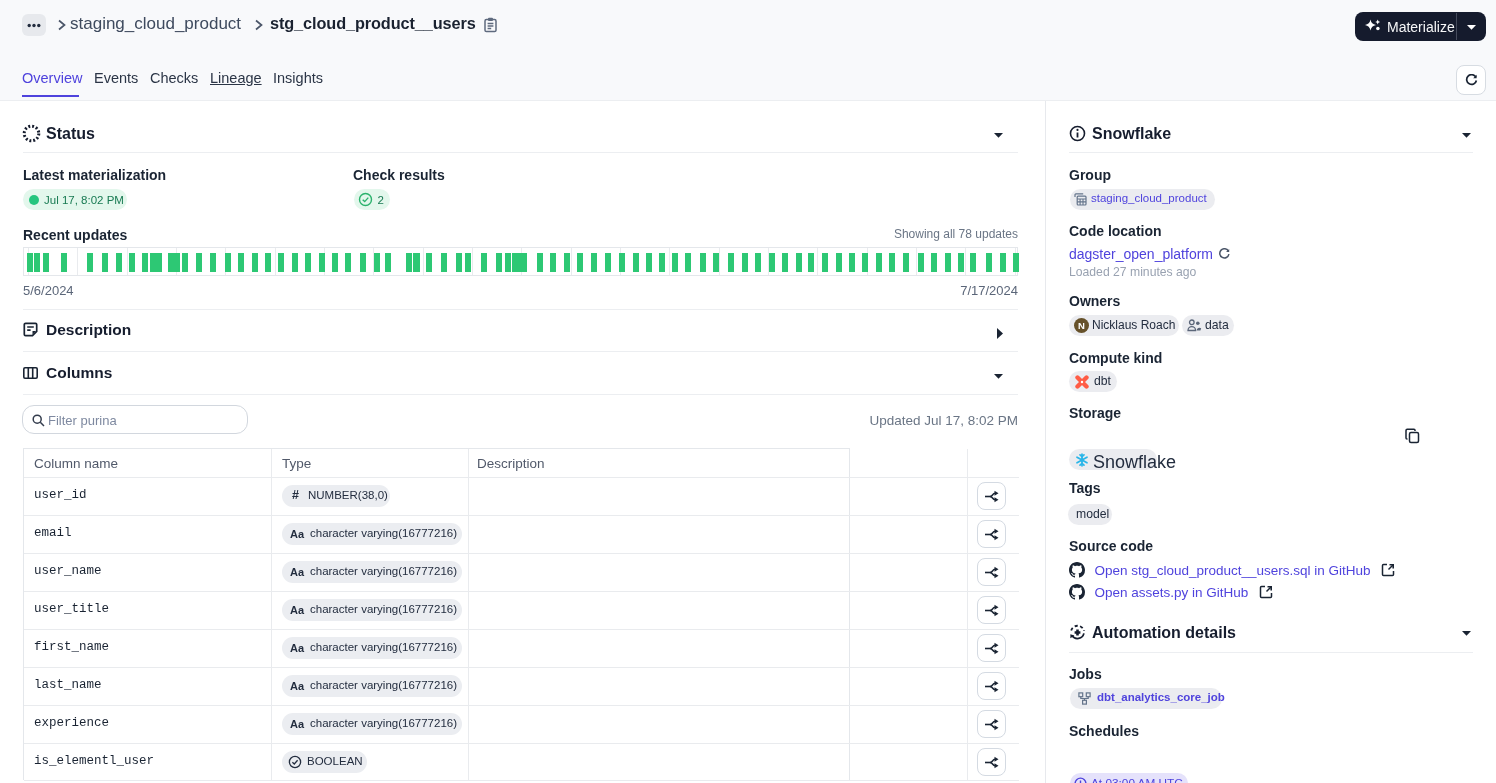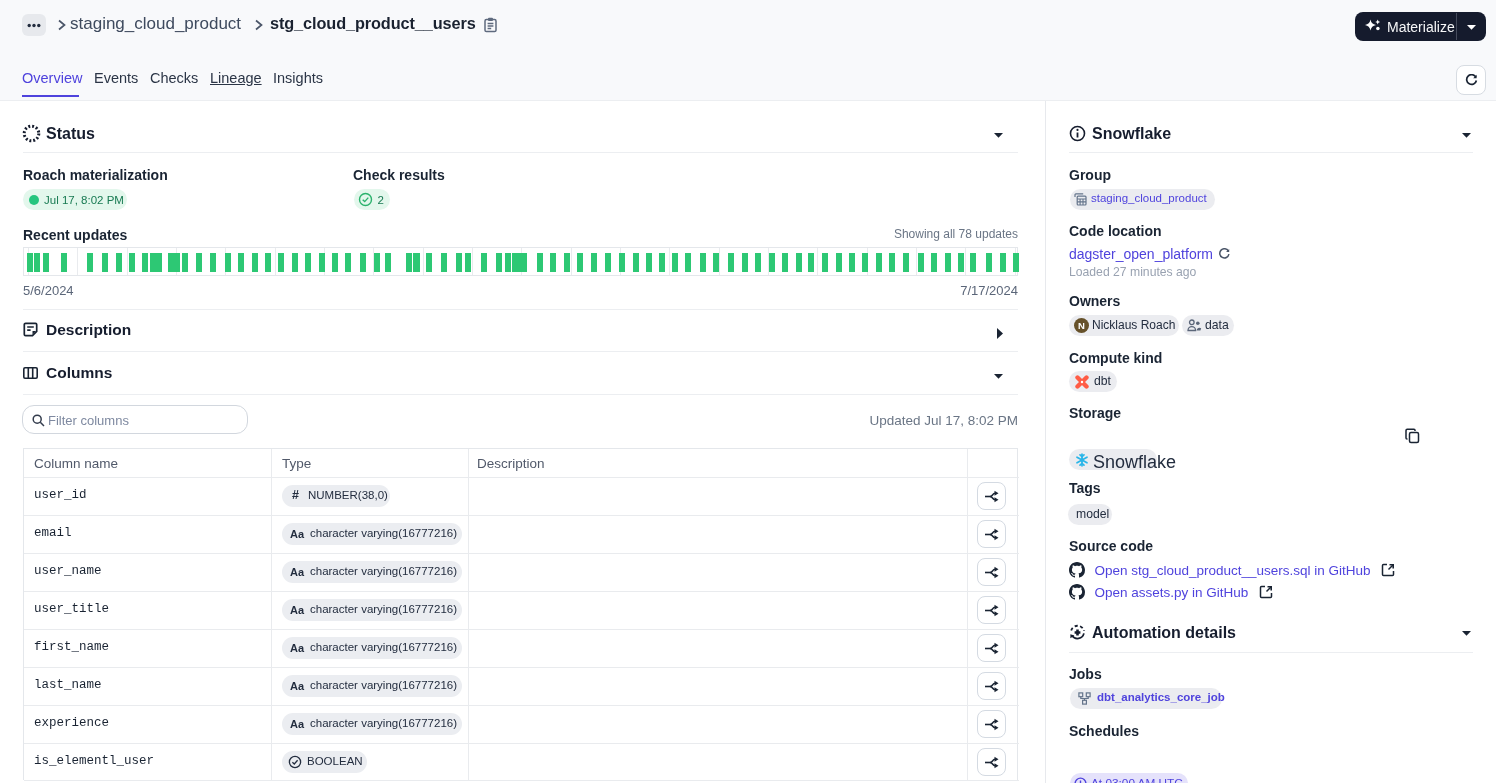--- a/index.html
+++ b/index.html
@@ -53,21 +53,21 @@
 
 .row-border { position:absolute; left:23px; width:995px; height:1px; background:#eceef1; }
 .sec2-head { font-weight:bold; font-size:15.5px; color:#161d2e; }
 
 
 #filter { position:absolute; left:22px; top:405px; width:226px; height:29px;
   border:1px solid #d2d7de; border-radius:12px; background:#fff; }
 #filter .ph { position:absolute; left:25px; top:7px; font-size:13px; color:#7e89a0; }
 
 
-#table { position:absolute; left:23px; top:448px; width:995px; height:332px;
+#table { position:absolute; left:23px; top:448px; width:827px; height:332px;
   border:1px solid #e4e7eb; border-bottom:none; }
 .th { position:absolute; top:0; height:28px; font-size:13.5px; color:#51596a; }
 .tcol-line { position:absolute; top:0; width:1px; height:332px; background:#e9ebee; }
 .trow-line { position:absolute; left:0; width:995px; height:1px; background:#e9ebee; }
 .cname { position:absolute; left:10px; font-family:"Liberation Mono", monospace; font-size:12.5px; color:#1a2433; }
 .type-chip { position:absolute; left:258px; height:22px; background:#ebedf1; border-radius:11px;
   font-size:11.5px; color:#232d3f; white-space:nowrap; }
 .lineage-btn { position:absolute; left:953px; width:29px; height:28px; border:1px solid #d4dae2;
   border-radius:8px; background:#fff; }
 
@@ -136,21 +136,21 @@
 
   <svg class="abs" style="left:22px;top:124px" width="19" height="19" viewBox="0 0 19 19">
     <circle cx="9.5" cy="9.5" r="7.3" fill="none" stroke="#161d2e" stroke-width="3" stroke-dasharray="1.9 1.97" stroke-linecap="butt"></circle>
   </svg>
   <div class="abs sec-head" style="left:46px;top:125px;">Status</div>
   <svg class="abs" style="left:993px;top:132px" width="11" height="7" viewBox="0 0 11 7">
       <path d="M1 1 L5.5 5.8 L10 1 Z" fill="#1a2433"></path>
     </svg>
   <div id="status-border"></div>
 
-  <div class="abs label" style="left:23px;top:167px;">Roach materialization</div>
+  <div class="abs label" style="left:23px;top:167px;">Latest materialization</div>
   <div class="abs label" style="left:353px;top:167px;">Check results</div>
 
   <div class="pill-green" style="left:23px;top:189px;width:104px;">
     <svg class="abs" style="left:6px;top:5.5px" width="10" height="10">
         <circle cx="5" cy="5" r="5" fill="#26c57e"></circle>
       </svg>
     <div class="abs" style="left:21px;top:4.5px;font-size:11.5px;">Jul 17, 8:02 PM</div>
   </div>
   <div class="pill-green" style="left:354px;top:189px;width:36px;">
     <svg class="abs" style="left:4px;top:3px" width="15" height="15" viewBox="0 0 15 15">
@@ -285,21 +285,21 @@
   <svg class="abs" style="left:993px;top:373px" width="11" height="7" viewBox="0 0 11 7">
       <path d="M1 1 L5.5 5.8 L10 1 Z" fill="#1a2433"></path>
     </svg>
   <div class="row-border" style="top:394px;"></div>
 
   <div id="filter">
     <svg class="abs" style="left:9px;top:8px" width="13" height="13" viewBox="0 0 13 13">
       <circle cx="5.2" cy="5.2" r="4" fill="none" stroke="#333c4d" stroke-width="1.5"></circle>
       <path d="M8.3 8.3 L12 12" stroke="#333c4d" stroke-width="1.5"></path>
     </svg>
-    <div class="ph">Filter columns</div>
+    <div class="ph">Filter purina</div>
   </div>
   <div class="abs grey" style="left:718px;top:413px;width:300px;text-align:right;font-size:13.5px;">Updated Jul 17, 8:02 PM</div>
 
   <div id="table">
     <div class="th" style="left:10px;top:7px;">Column name</div>
     <div class="th" style="left:258px;top:7px;">Type</div>
     <div class="th" style="left:453px;top:7px;">Description</div>
     <div class="tcol-line" style="left:247px;"></div>
     <div class="tcol-line" style="left:444px;"></div>
     <div class="tcol-line" style="left:943px;"></div>

